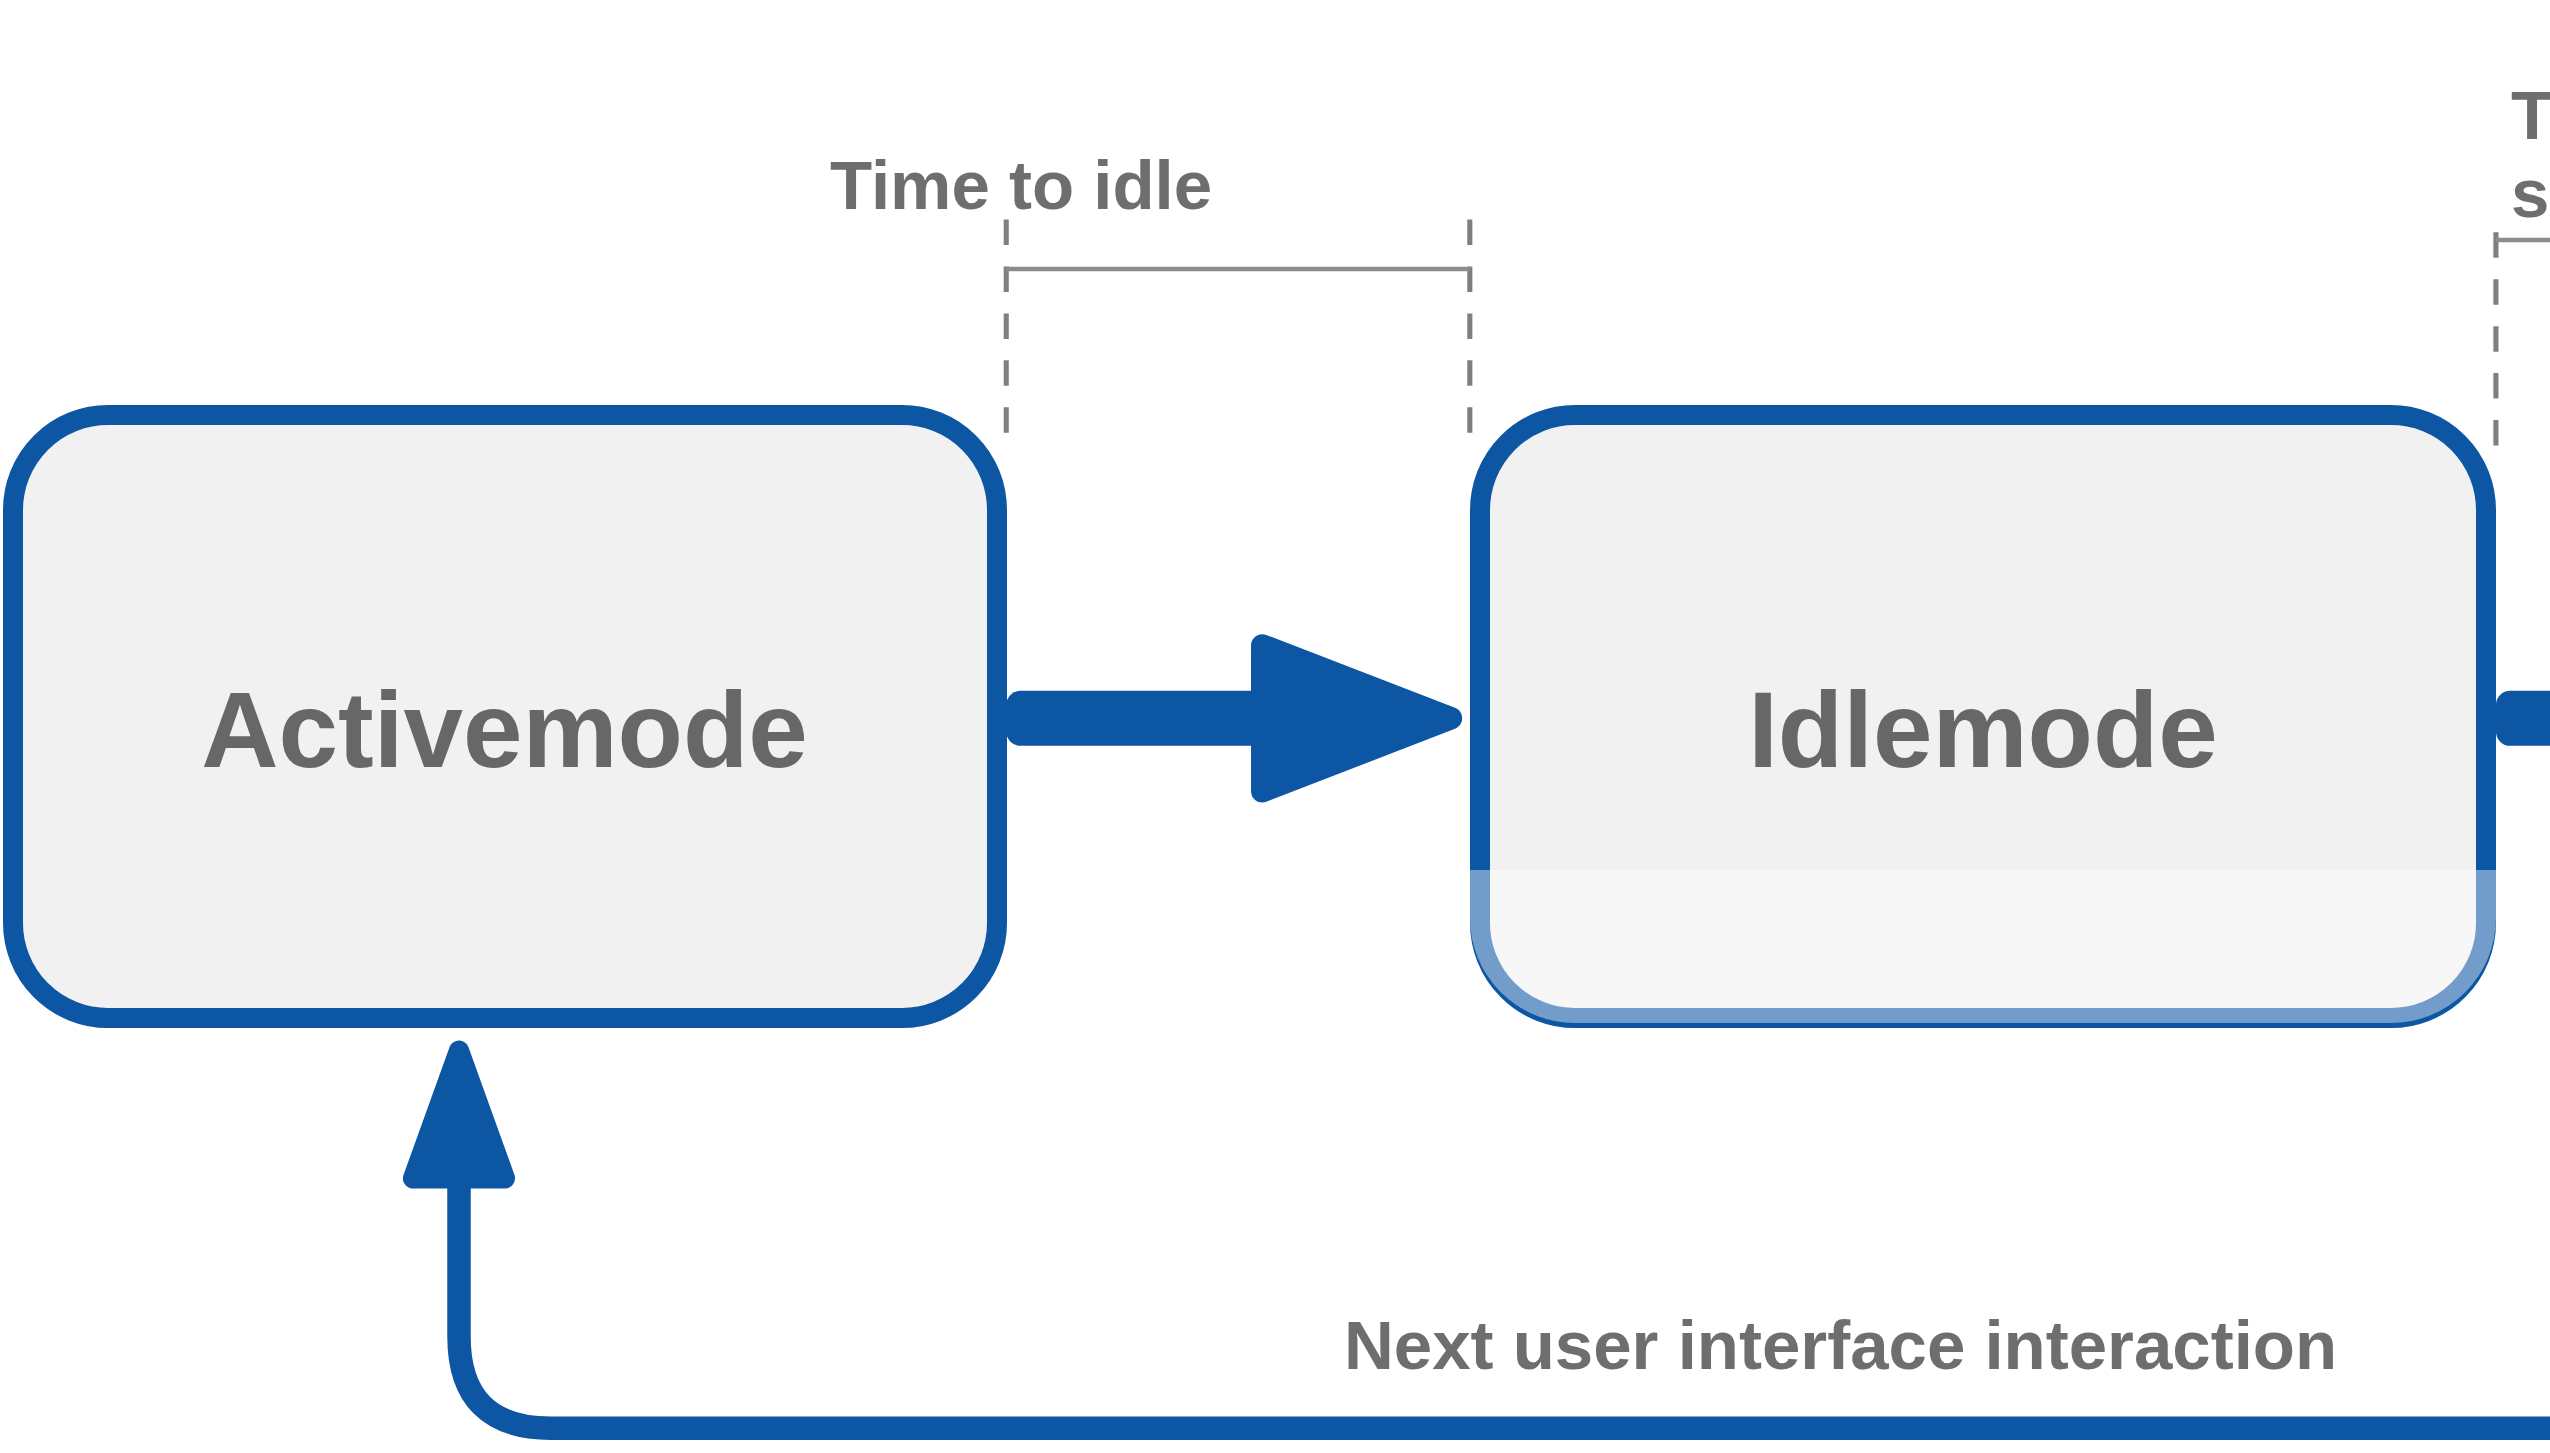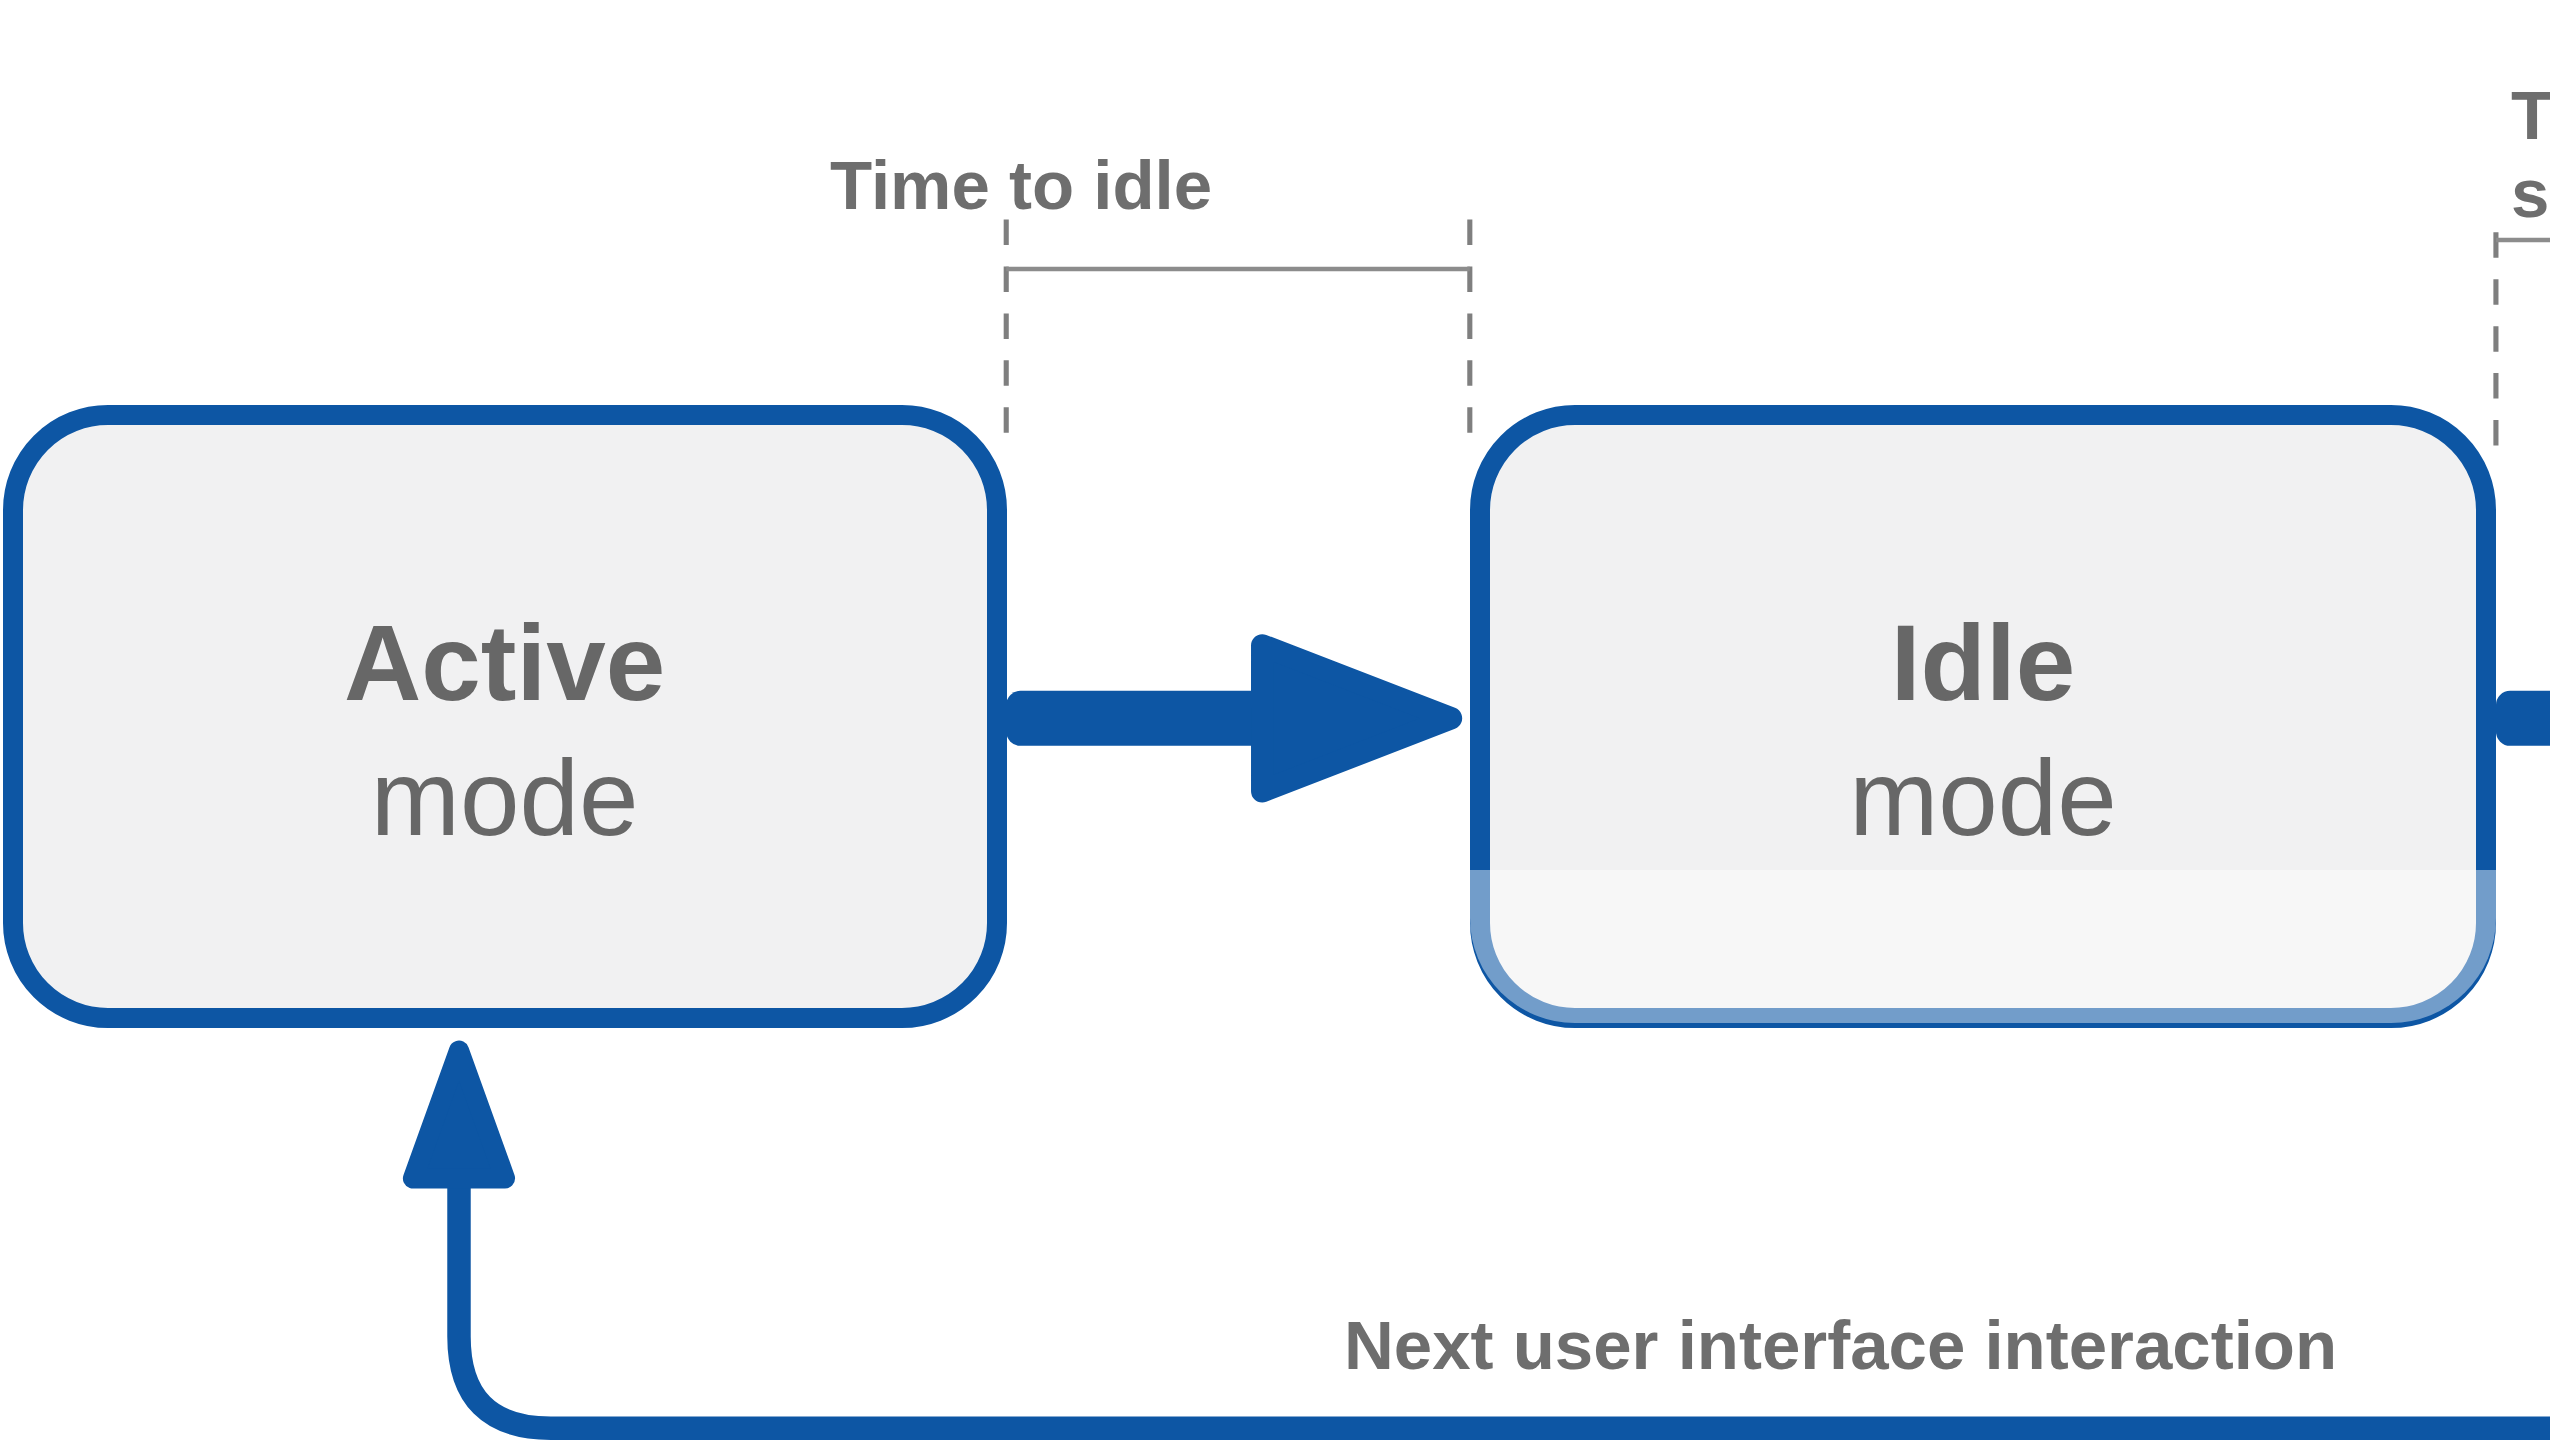--- a/index.html
+++ b/index.html
@@ -31,32 +31,32 @@
 
   
   .state-box{
     position:absolute;
     top:405px;height:623px;
     box-sizing:border-box;
     border:20.4px solid var(--blue);
     border-radius:105px;
     background:var(--box-fill);
     z-index:2;
-    display:flex;flex-direction:column;
+    display:flex;flex-direction:row;
     align-items:center;justify-content:center;
     padding-top:28px;
     overflow:visible;
     text-align:center;
   }
   .state-box .title{
     font-size:107px;line-height:135px;font-weight:bold;
     color:var(--title-color);white-space:nowrap;
   }
   .state-box .subtitle{
-    font-size:107px;line-height:135px;font-weight:normal;
+    font-size:107px;line-height:135px;font-weight:bold;
     color:var(--title-color);white-space:nowrap;
   }
   .box-active{left:2.6px;width:1004px;}
   .box-idle{left:1470px;width:1026px;}
 
   
   .glaze{
     position:absolute;
     pointer-events:none;
   }

